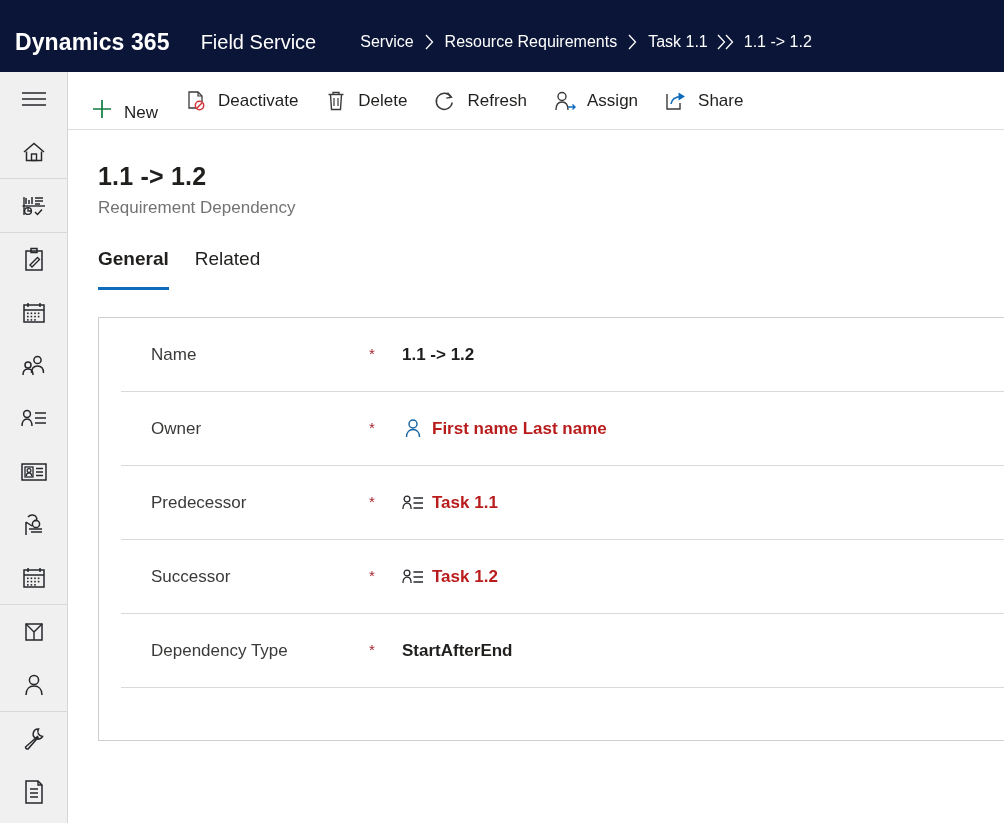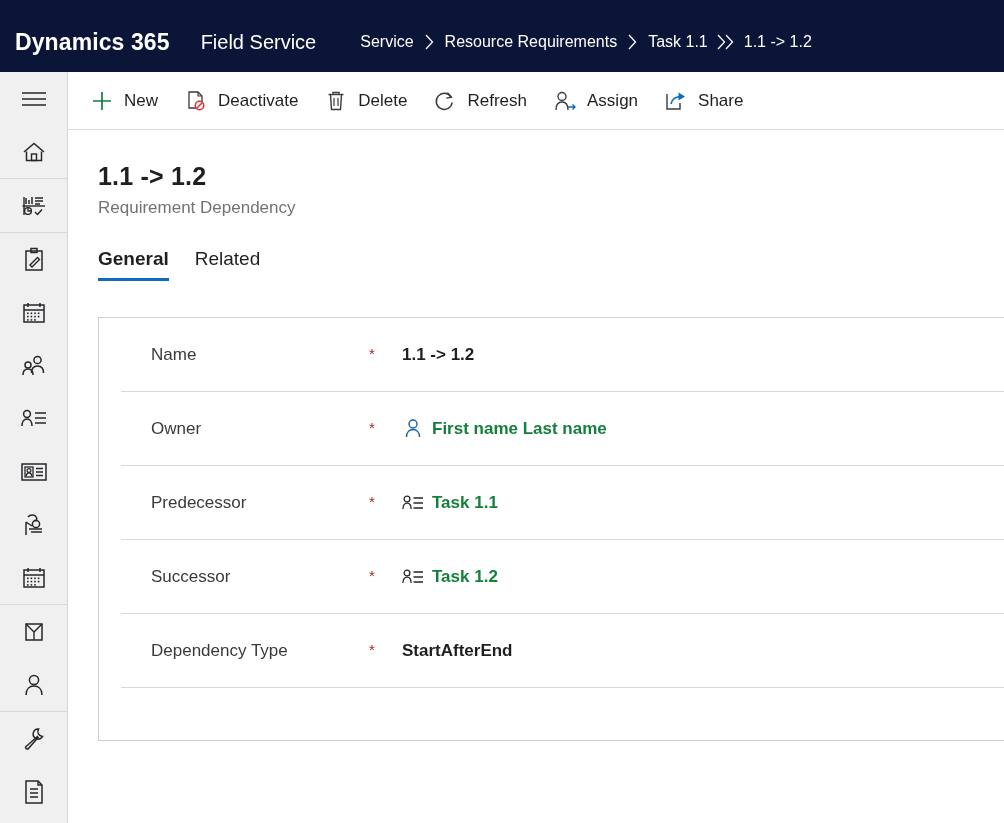--- a/index.html
+++ b/index.html
@@ -71,21 +71,21 @@
   }
   .cmd {
     display: flex; align-items: center;
     height: 40px;
     padding: 0 6px;
     margin-left: 14px;
     color: #201f1e;
     font-size: 17px;
     cursor: pointer;
   }
-  .cmd:first-child { margin-left: 16px; }
+  .cmd:first-child { margin-left: 16px; align-items: flex-end; }
   .cmd .cmd-icon {
     display: flex; align-items: center; justify-content: center;
     width: 24px; height: 24px; margin-right: 10px;
   }
   .cmd .cmd-icon svg { display: block; }
   .cmd-label { line-height: 1; }
 
   
   .content {
     position: absolute; top: 130px; left: 68px;
@@ -102,21 +102,21 @@
     position: absolute; left: 30px; top: 68px;
     font-size: 17px; color: #737373; font-weight: normal;
   }
 
   .tabs {
     position: absolute; left: 30px; top: 118px;
     display: flex; align-items: flex-end;
   }
   .tab {
     font-size: 19px; color: #201f1e;
-    padding-bottom: 11px;
+    padding-bottom: 20px;
     margin-right: 26px;
     cursor: pointer;
     position: relative;
   }
   .tab.active { font-weight: bold; }
   .tab.active::after {
     content: ""; position: absolute;
     left: 0; right: 0; bottom: 0; height: 3px;
     background: #0f6cbd;
   }
@@ -149,21 +149,21 @@
   .field-value {
     position: absolute; left: 281px;
     display: flex; align-items: center;
     font-size: 17px; color: #201f1e; font-weight: bold;
   }
   .field-value .val-icon {
     display: flex; align-items: center; justify-content: center;
     width: 22px; height: 22px; margin-right: 8px;
   }
   .field-value .val-icon svg { display: block; }
-  .link-val { color: #15803d; font-weight: bold; cursor: pointer; }
+  .link-val { color: #b91c1c; font-weight: bold; cursor: pointer; }
   .plain-val { color: #201f1e; font-weight: bold; }
   .form-card-tail { height: 58px; }
 </style>
 </head>
 <body>
 
 <div class="topbar">
   <div class="brand">Dynamics 365</div>
   <div class="app-name">Field Service</div>
   <div class="breadcrumb">

